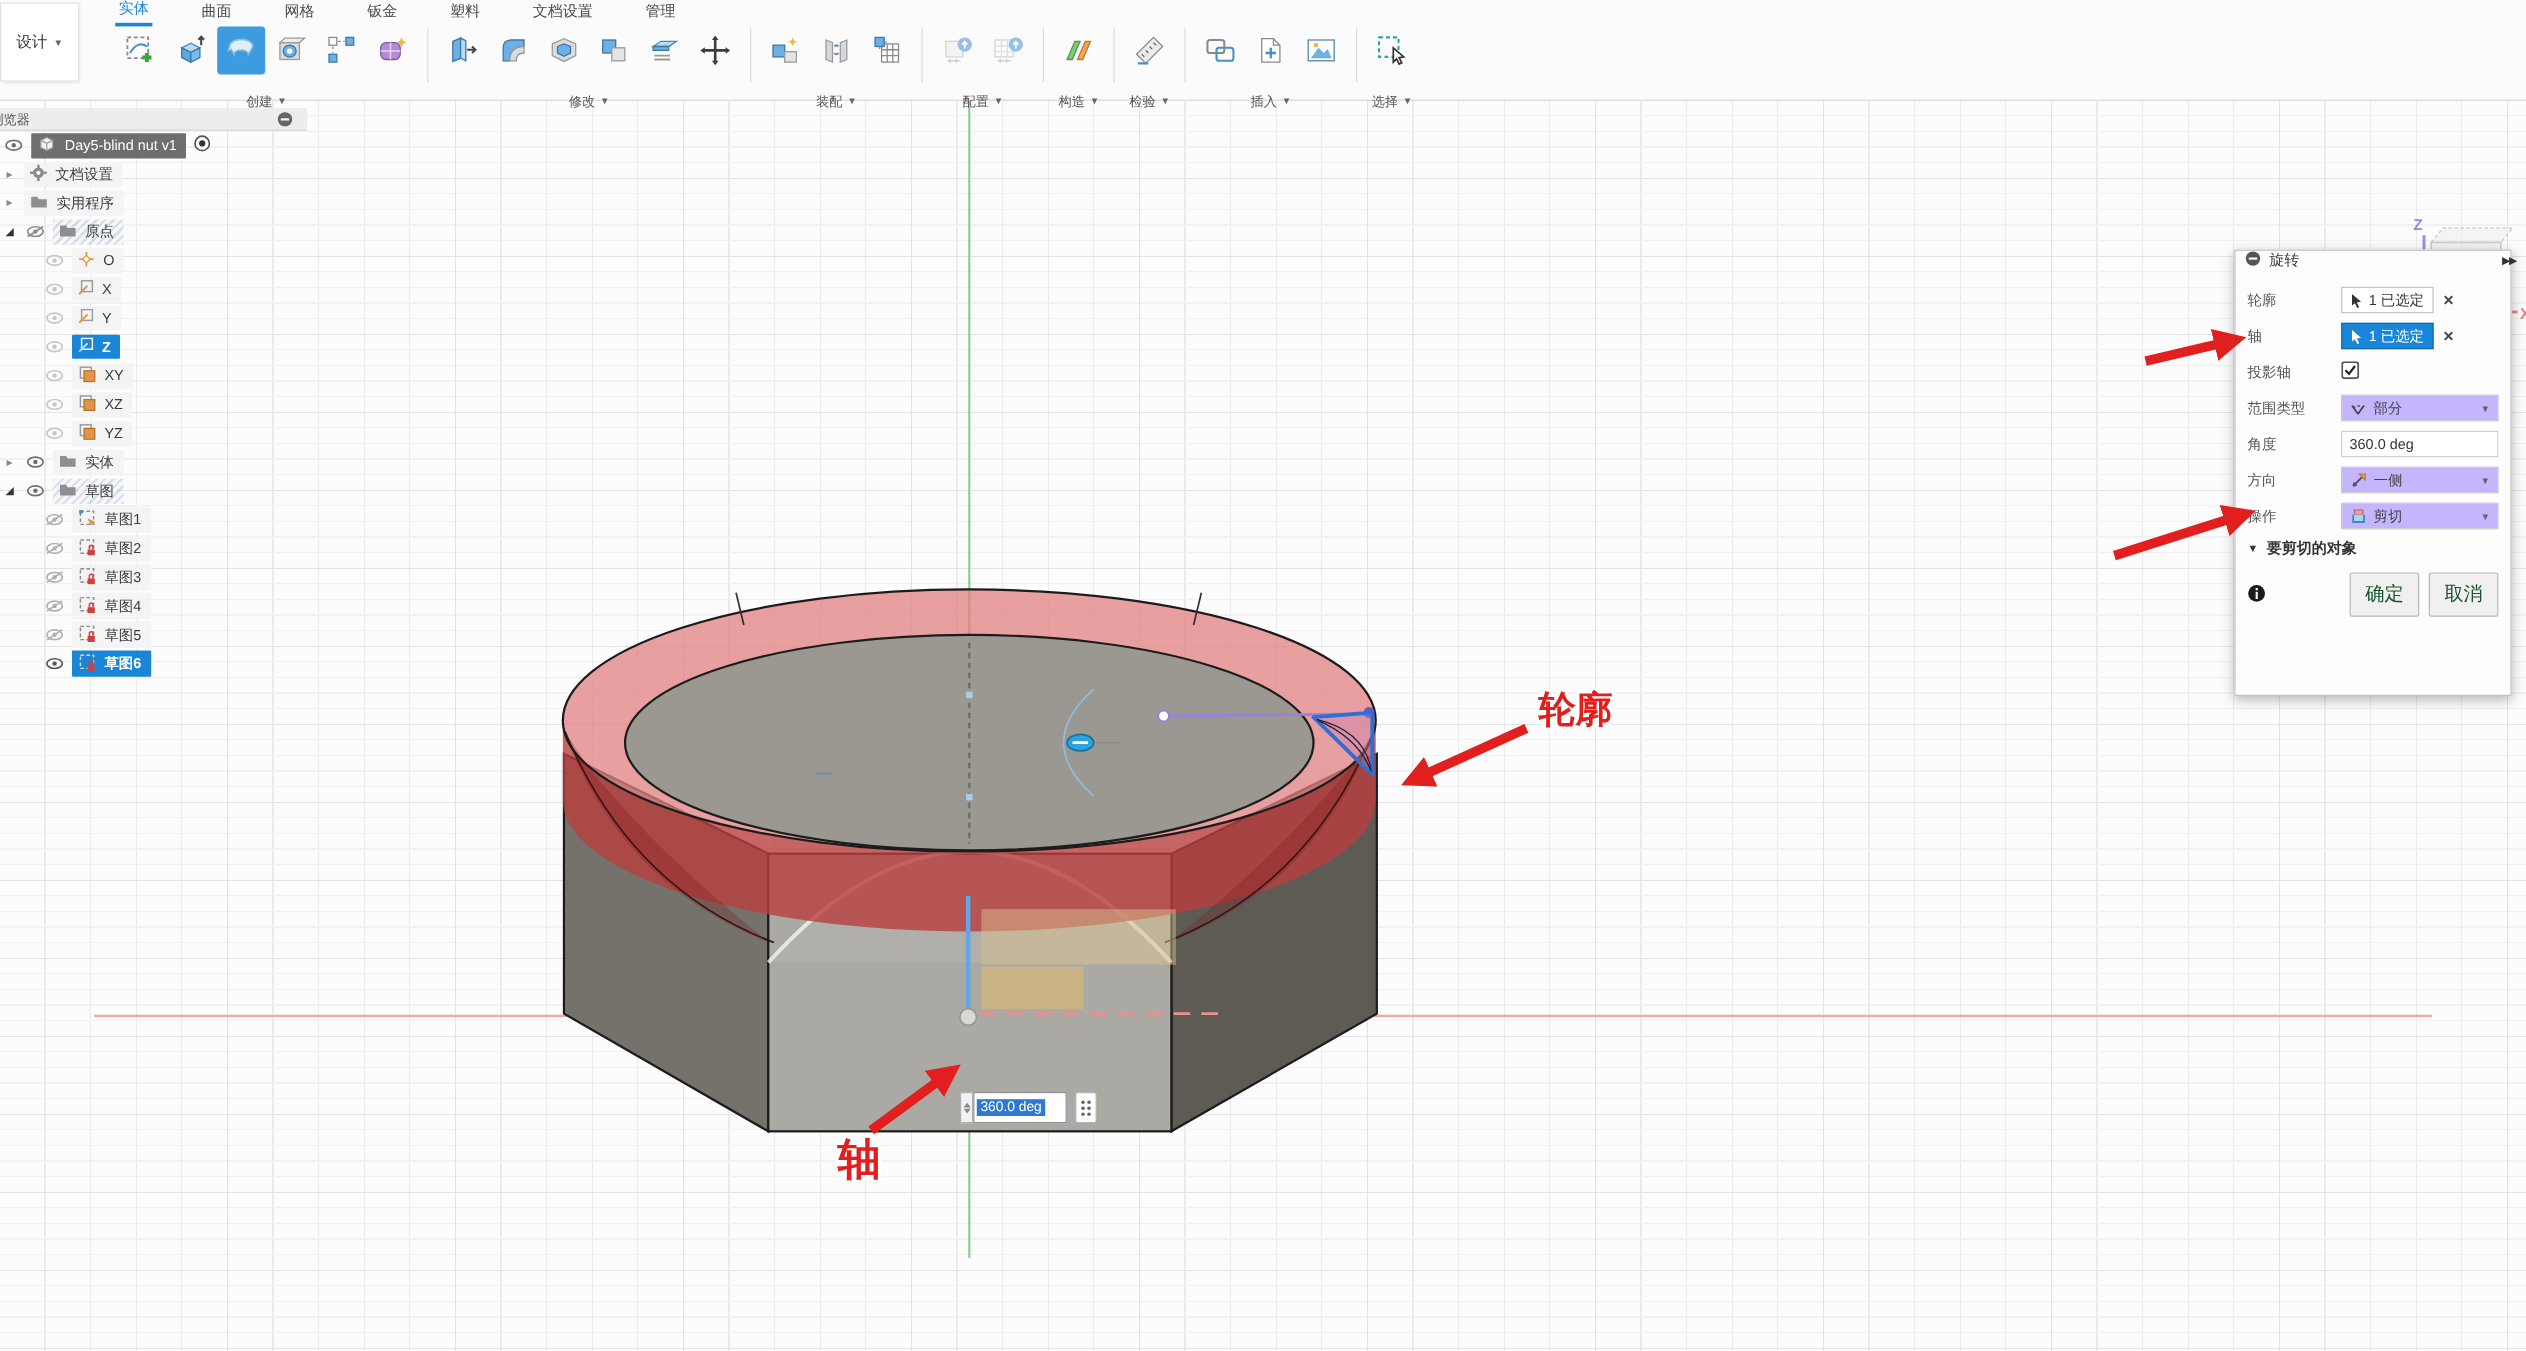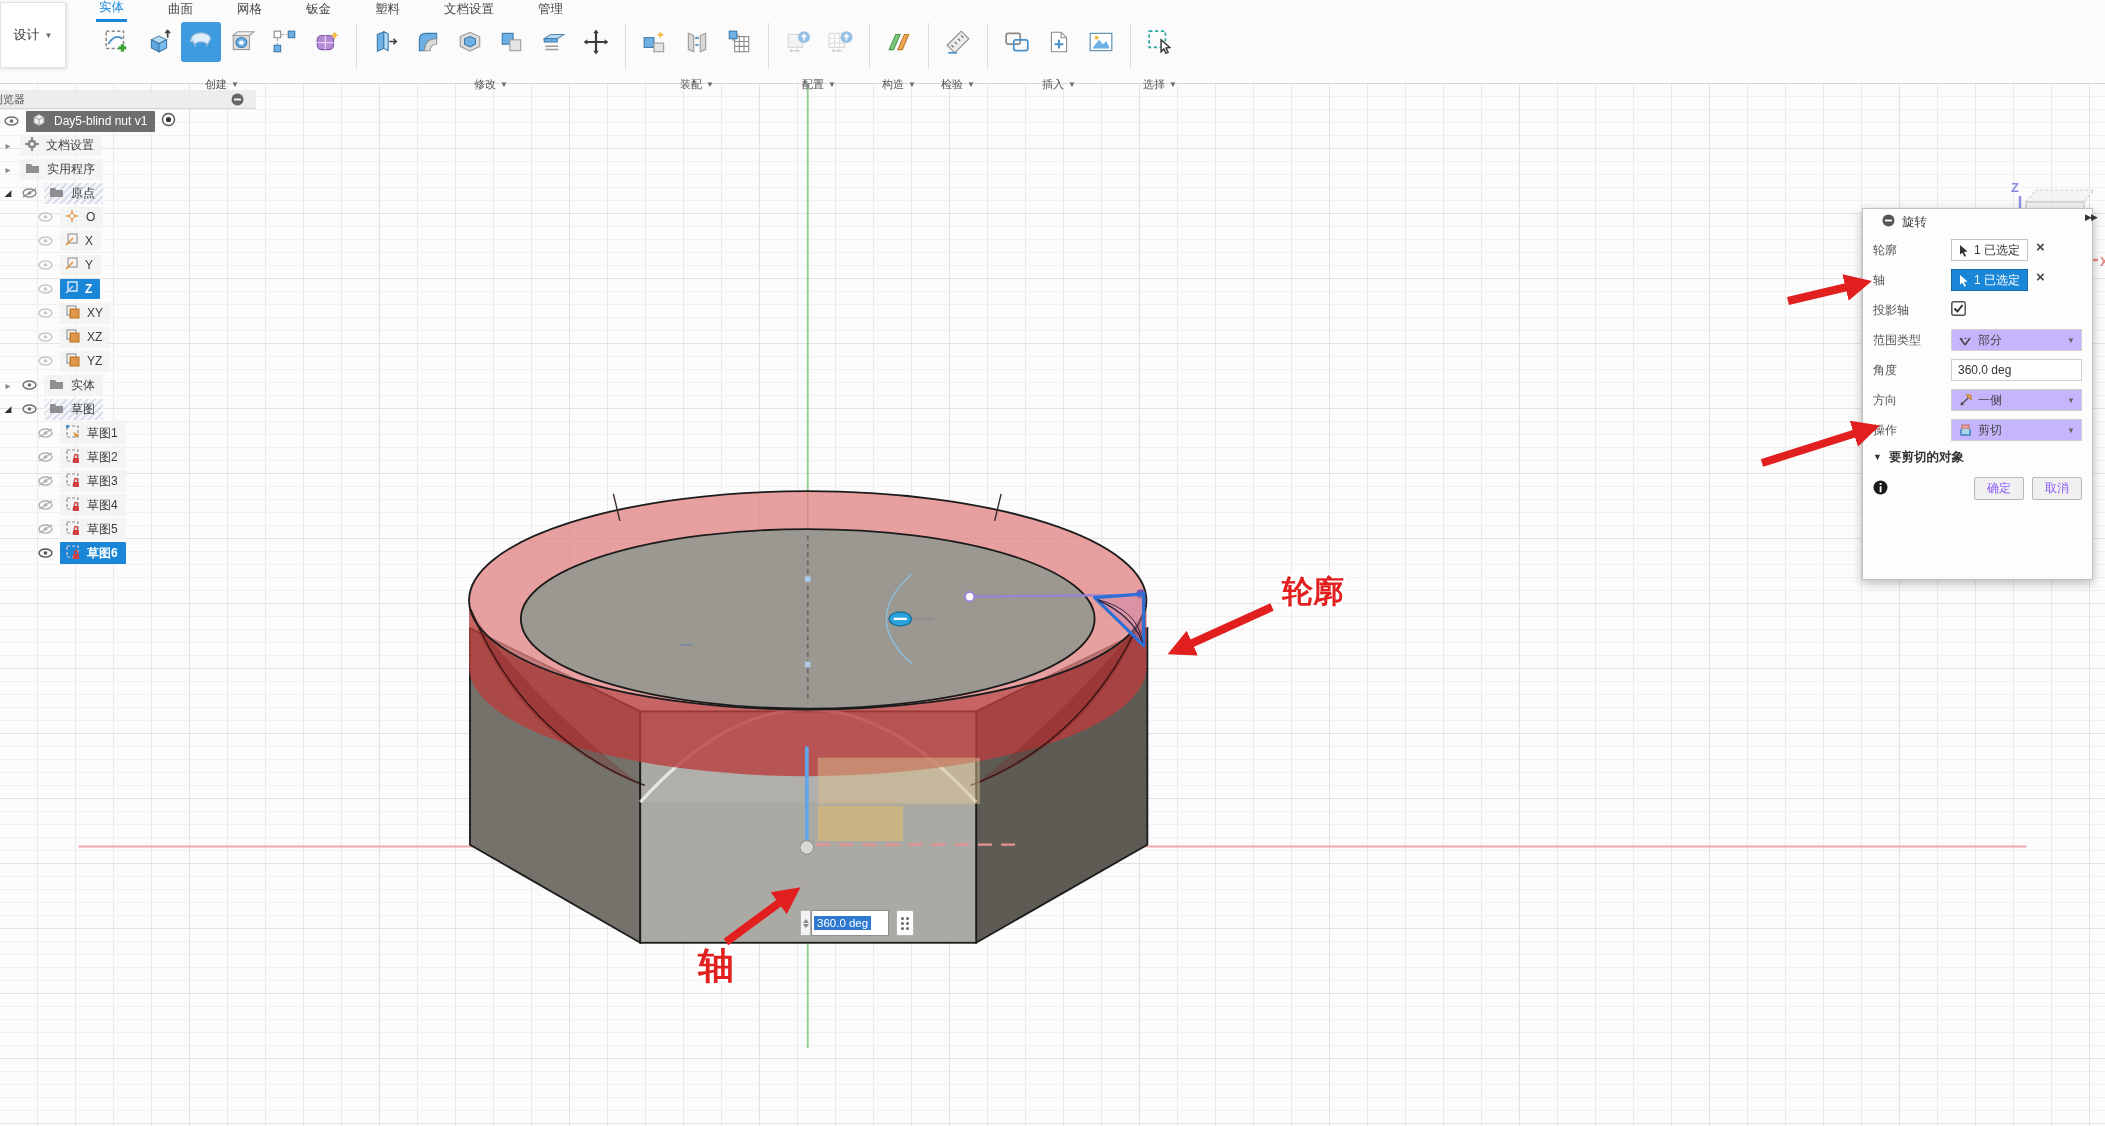--- a/index.html
+++ b/index.html
@@ -48,38 +48,38 @@
   .exp.open { color:#333; font-size:9px; }
   .eyeb { display:flex; width:18px; justify-content:center; }
   .grp { display:inline-flex; align-items:center; gap:7px; padding:2px 8px 2px 5px; background:rgba(243,243,243,.92); border-radius:1px; }
   .grp.hatch { background:repeating-linear-gradient(135deg, rgba(70,110,190,.20) 0 2px, rgba(246,246,246,.9) 2px 5px); }
   .grp.rootsel { background:#6e6e6e; color:#fff; }
   .grp.sel { background:#1a86d7; color:#fff; font-weight:bold; }
   .tlabel { white-space:nowrap; }
 
   
   .dialog { position:absolute; left:1862px; top:208px; width:231px; height:372px; background:#fdfdfd; border:1px solid #c2c2c2; box-shadow:0 3px 10px rgba(0,0,0,.28); z-index:40; font-size:12px; color:#444; }
-  .dtitle { height:26px; display:flex; align-items:center; gap:7px; padding:0 19px; }
+  .dtitle { height:26px; display:flex; gap:7px; padding:0 8px; }
   .dtitle .ttl { font-size:12.5px; color:#3a3a3a; }
   .drow { display:flex; align-items:center; height:30px; padding:0 10px; }
   .dlab { width:62px; color:#555; flex:0 0 62px; }
-  .dctl { flex:1; display:flex; align-items:flex-start; gap:8px;padding-left:16px; }
+  .dctl { flex:1; display:flex; align-items:center; gap:8px;padding-left:16px; }
   .chip { height:22px; display:inline-flex; align-items:center; gap:5px; padding:0 7px; background:#fff; border:1px solid #c4c4c4; color:#333; }
   .chip.blue { background:#1a86d7; border-color:#146cb0; color:#fff; }
   .xbtn { font-size:15px; font-weight:bold; color:#4a4a4a; line-height:1; }
   .dsel { flex:1; height:22px; border:1px solid #cfcfcf; background:#c4b5fd; display:flex; align-items:center; gap:6px; padding:0 6px; }
   .dsel .sp { flex:1; }
   .dinput { flex:1; height:22px; border:1px solid #cfcfcf; background:#fff; display:flex; align-items:center; padding:0 6px; color:#333; }
   .dsec { display:flex; align-items:center; gap:7px; height:24px; padding:0 10px; font-weight:bold; color:#333; font-size:12.5px; }
   .dsec .caret { font-size:9px; color:#333; }
   .objbox { margin:2px 10px 6px 10px; height:60px; background:#f4f4f4; border:1px solid #ddd; position:relative; }
   .objbox .cb { position:absolute; left:9px; top:8px; }
   .objbox .objlab { position:absolute; left:86px; top:11px; color:#555; }
   .dfoot { display:flex; align-items:center; padding:8px 10px 0 10px; gap:8px; }
-  .dbtn { height:23px; min-width:48px; padding:0 12px; background:#f0f0f0; border:1px solid #b8b8b8; border-radius:2px; font-size:12px; color:#8b5cf6; display:flex; align-items:center; justify-content:center; }
+  .dbtn { height:37px; min-width:48px; padding:0 12px; background:#f0f0f0; border:1px solid #b8b8b8; border-radius:2px; font-size:16px; color:#14532d; display:flex; align-items:center; justify-content:center; }
   .dfoot .spacer { flex:1; }
   .flyout { position:absolute; left:2085px; top:212px; font-size:9px; letter-spacing:-1px; color:#333; z-index:41; }
 
   
   .angle-box { position:absolute; left:800px; top:826px; display:flex; align-items:stretch; z-index:15; }
   .spin { width:11px; background:#f2f2f2; border:1px solid #b0b0b0; display:flex; flex-direction:column; align-items:center; justify-content:center; gap:1px; }
   .spin i { width:0; height:0; border-left:3px solid transparent; border-right:3px solid transparent; }
   .spin .up { border-bottom:4px solid #888; } .spin .dn { border-top:4px solid #888; }
   .afield { width:78px; height:26px; background:#fff; border:1px solid #8f8f8f; display:flex; align-items:center; padding:0 2px; }
   .afield span { background:#2f7ad0; color:#fff; font-size:11.5px; padding:1px 3px; white-space:nowrap; }

